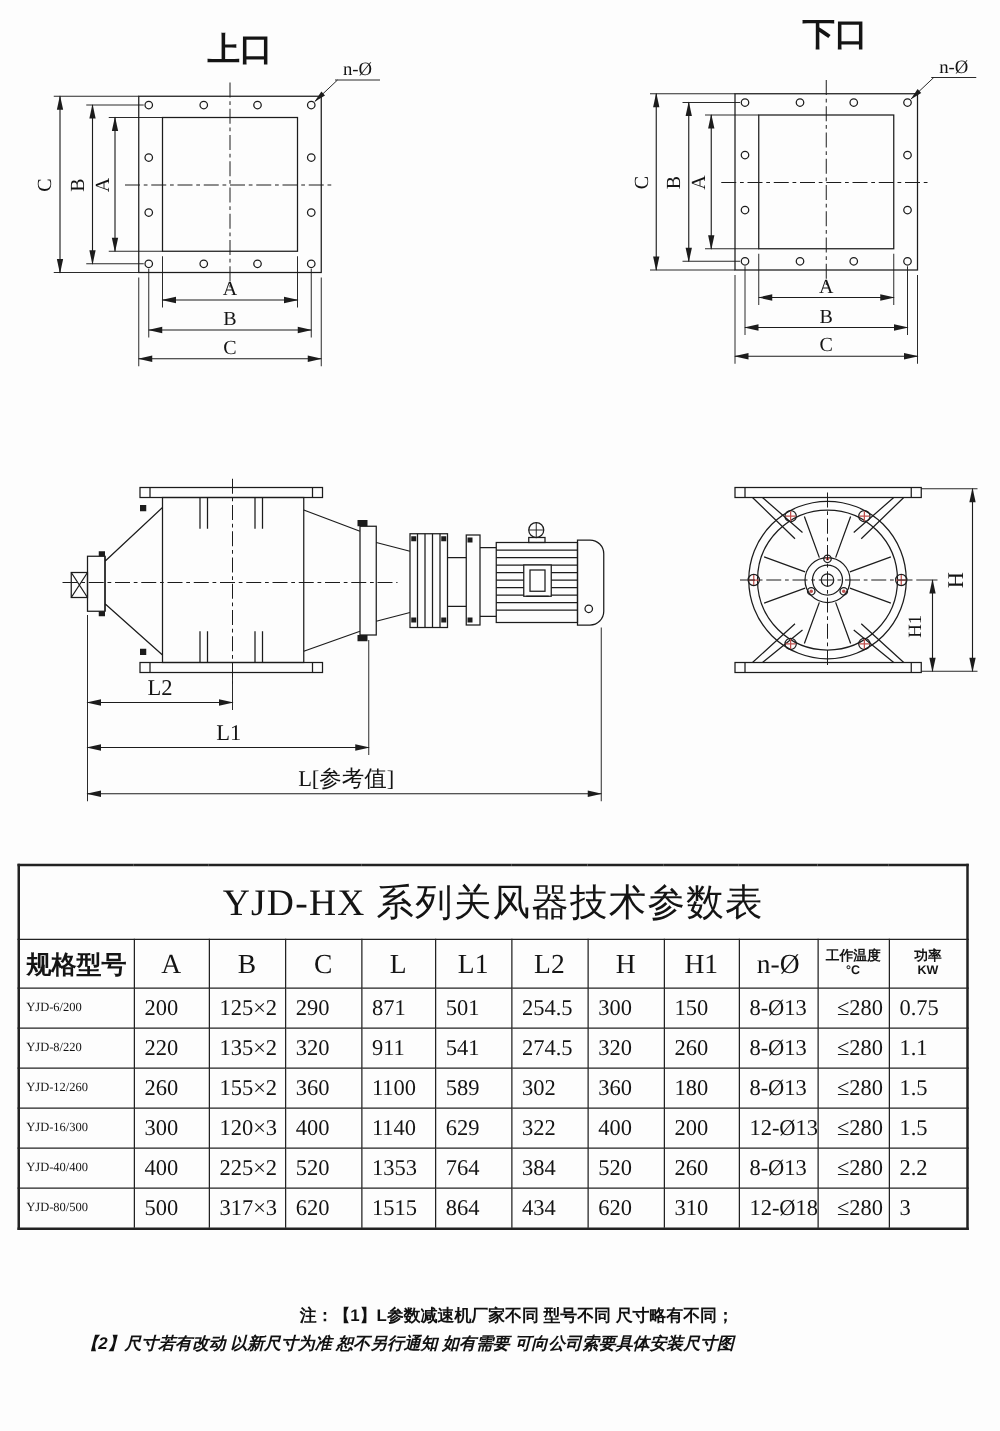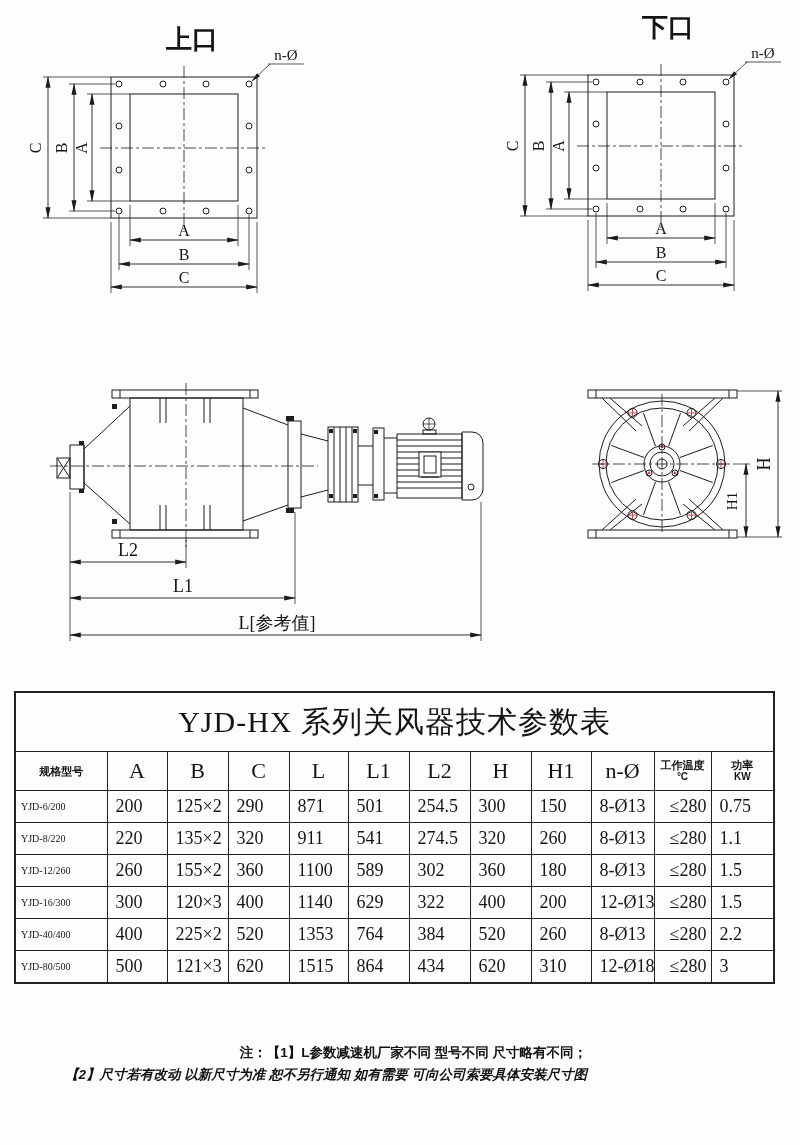--- a/index.html
+++ b/index.html
@@ -11,21 +11,21 @@
   .cl{stroke-dasharray:12 3 3 3;stroke-width:.8;}
   .ext{stroke-width:.75;}
   .dim{stroke-width:.9;}
   .tbl{position:absolute;left:14px;top:691px;width:760px;}
   table{border-collapse:collapse;width:100%;table-layout:fixed;}
   th,td{border:1px solid #222;overflow:hidden;white-space:nowrap;}
   table{border:2px solid #222;}
   .title-row th{height:56px;font-size:30px;font-weight:normal;text-align:center;
                 font-family:"Liberation Serif",serif;letter-spacing:1px;}
   .head-row th{height:36px;font-size:22px;font-weight:normal;text-align:center;vertical-align:middle;}
-  .head-row th:first-child{font-size:11px;font-weight:bold;font-family:Liberation Mono, monospace;}
+  .head-row th:first-child{font-size:20px;font-weight:bold;font-family:Liberation Mono, monospace;}
   .head-row th.two-line{font-size:11px;font-weight:bold;line-height:11px;font-family:"Liberation Sans",sans-serif;}
   .head-row th.two-line .sub{font-size:10px;font-weight:bold;}
   tbody td{height:31px;font-size:18px;text-align:left;padding:0 0 0 8px;vertical-align:middle;}
   tbody td.spec{font-size:10px;padding-left:5px;}
   tbody td:nth-child(11){text-align:right;padding:0 4px 0 0;}
   .notes{position:absolute;left:28px;top:1042px;font-family:"Liberation Sans",sans-serif;
          font-size:13.5px;font-weight:bold;line-height:22px;color:#111;text-align:right;}
   .notes .l2{margin-left:37px;font-style:italic;}
 </style>
 </head>
@@ -308,21 +308,21 @@
             <td>384</td>
             <td>520</td>
             <td>260</td>
             <td>8-Ø13</td>
             <td>≤280</td>
             <td>2.2</td>
           </tr>
           <tr>
             <td class="spec">YJD-80/500</td>
             <td>500</td>
-            <td>121×3</td>
+            <td>317×3</td>
             <td>620</td>
             <td>1515</td>
             <td>864</td>
             <td>434</td>
             <td>620</td>
             <td>310</td>
             <td>12-Ø18</td>
             <td>≤280</td>
             <td>3</td>
           </tr>

